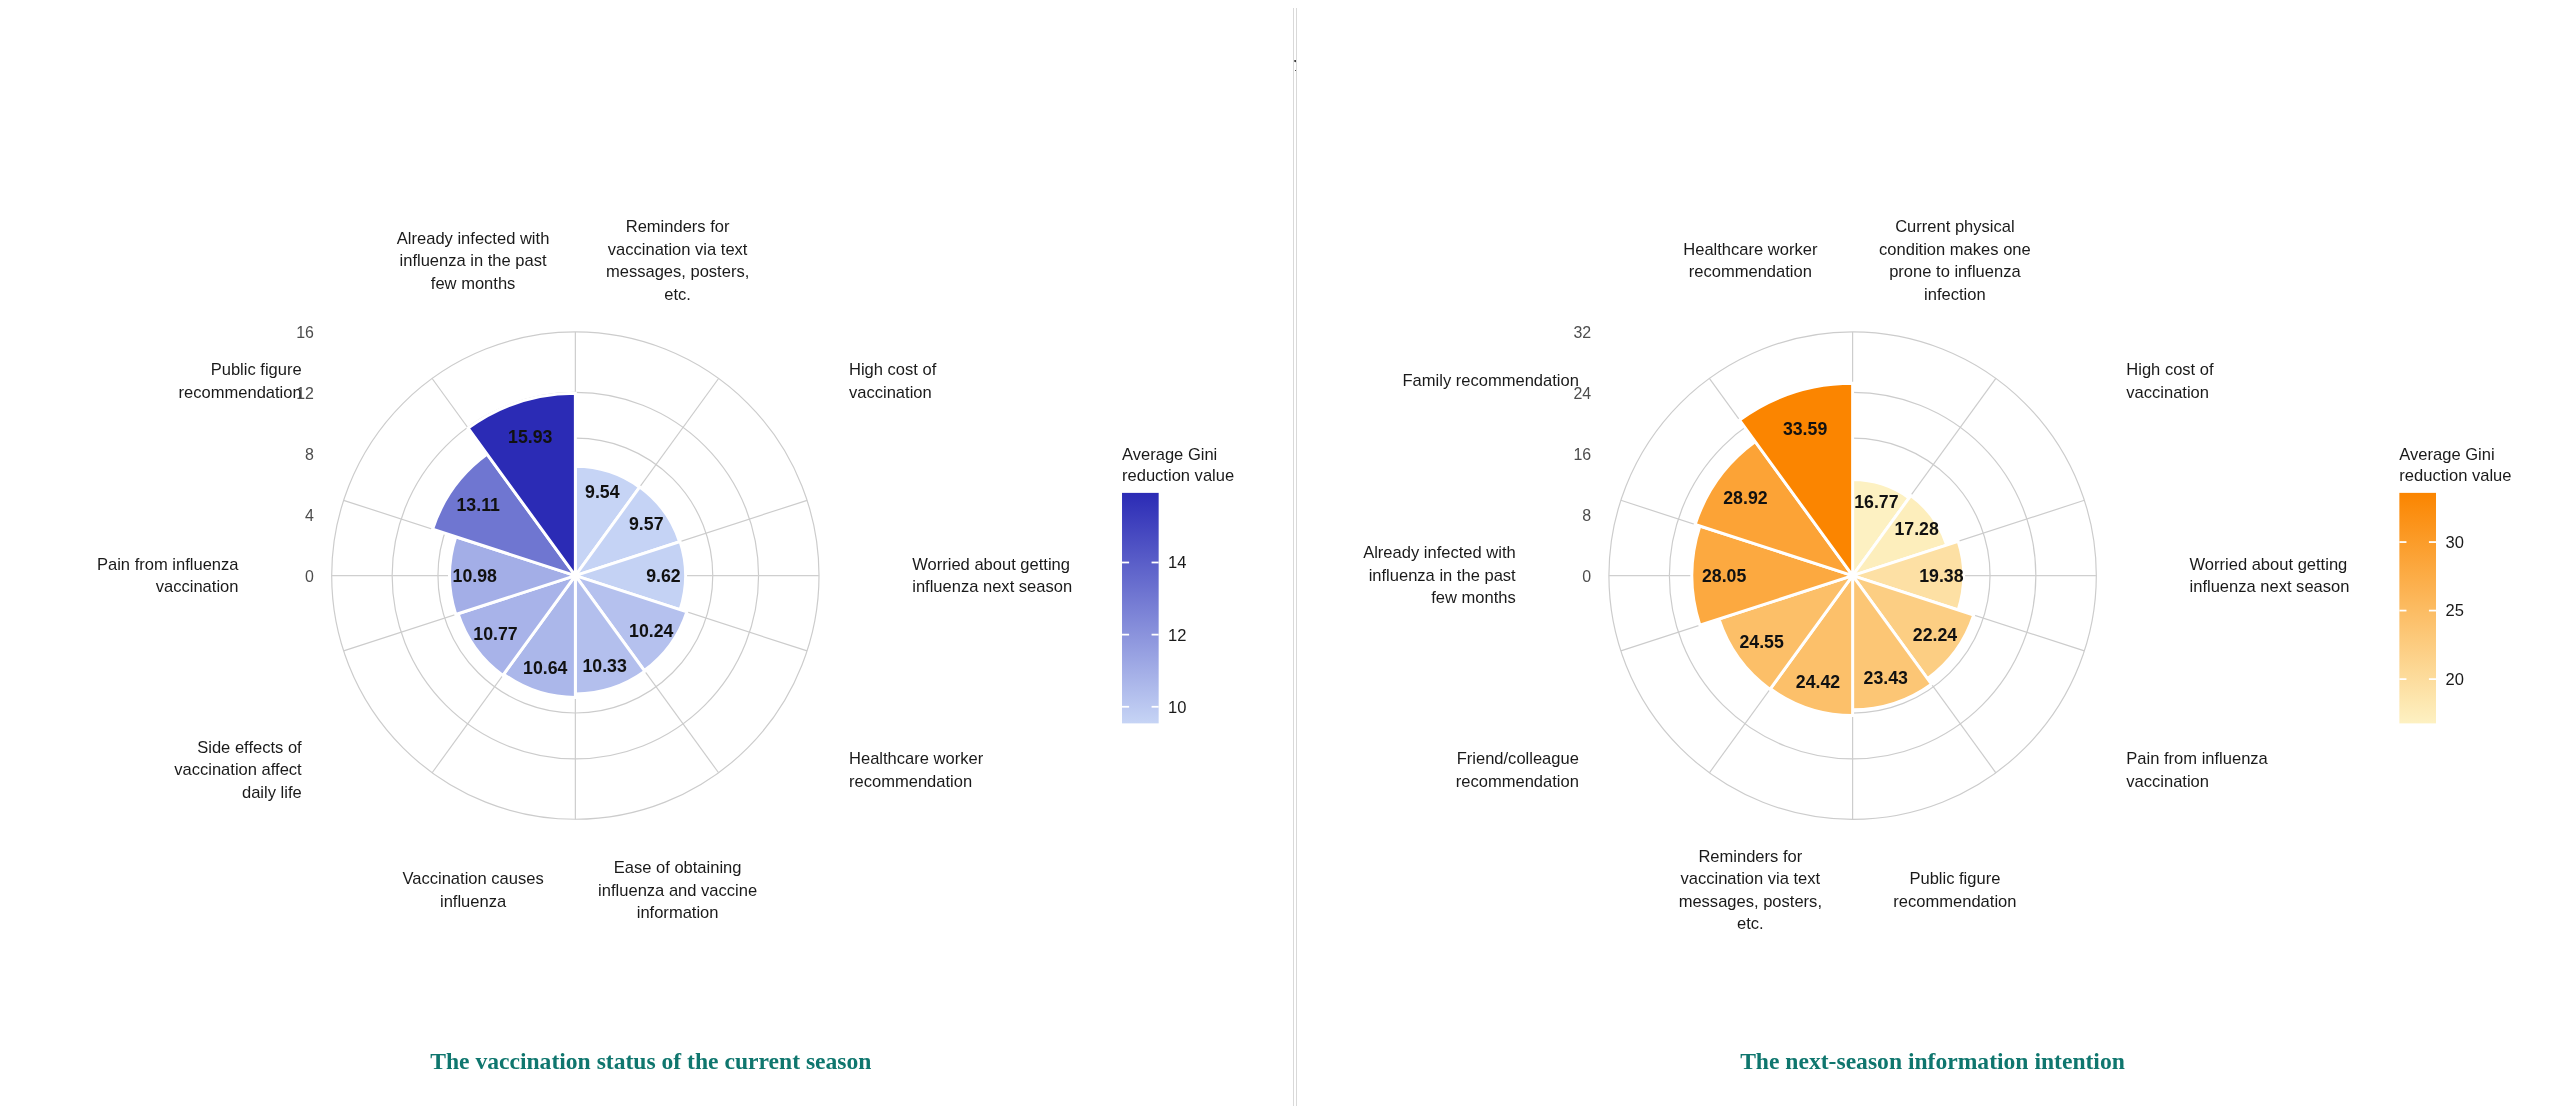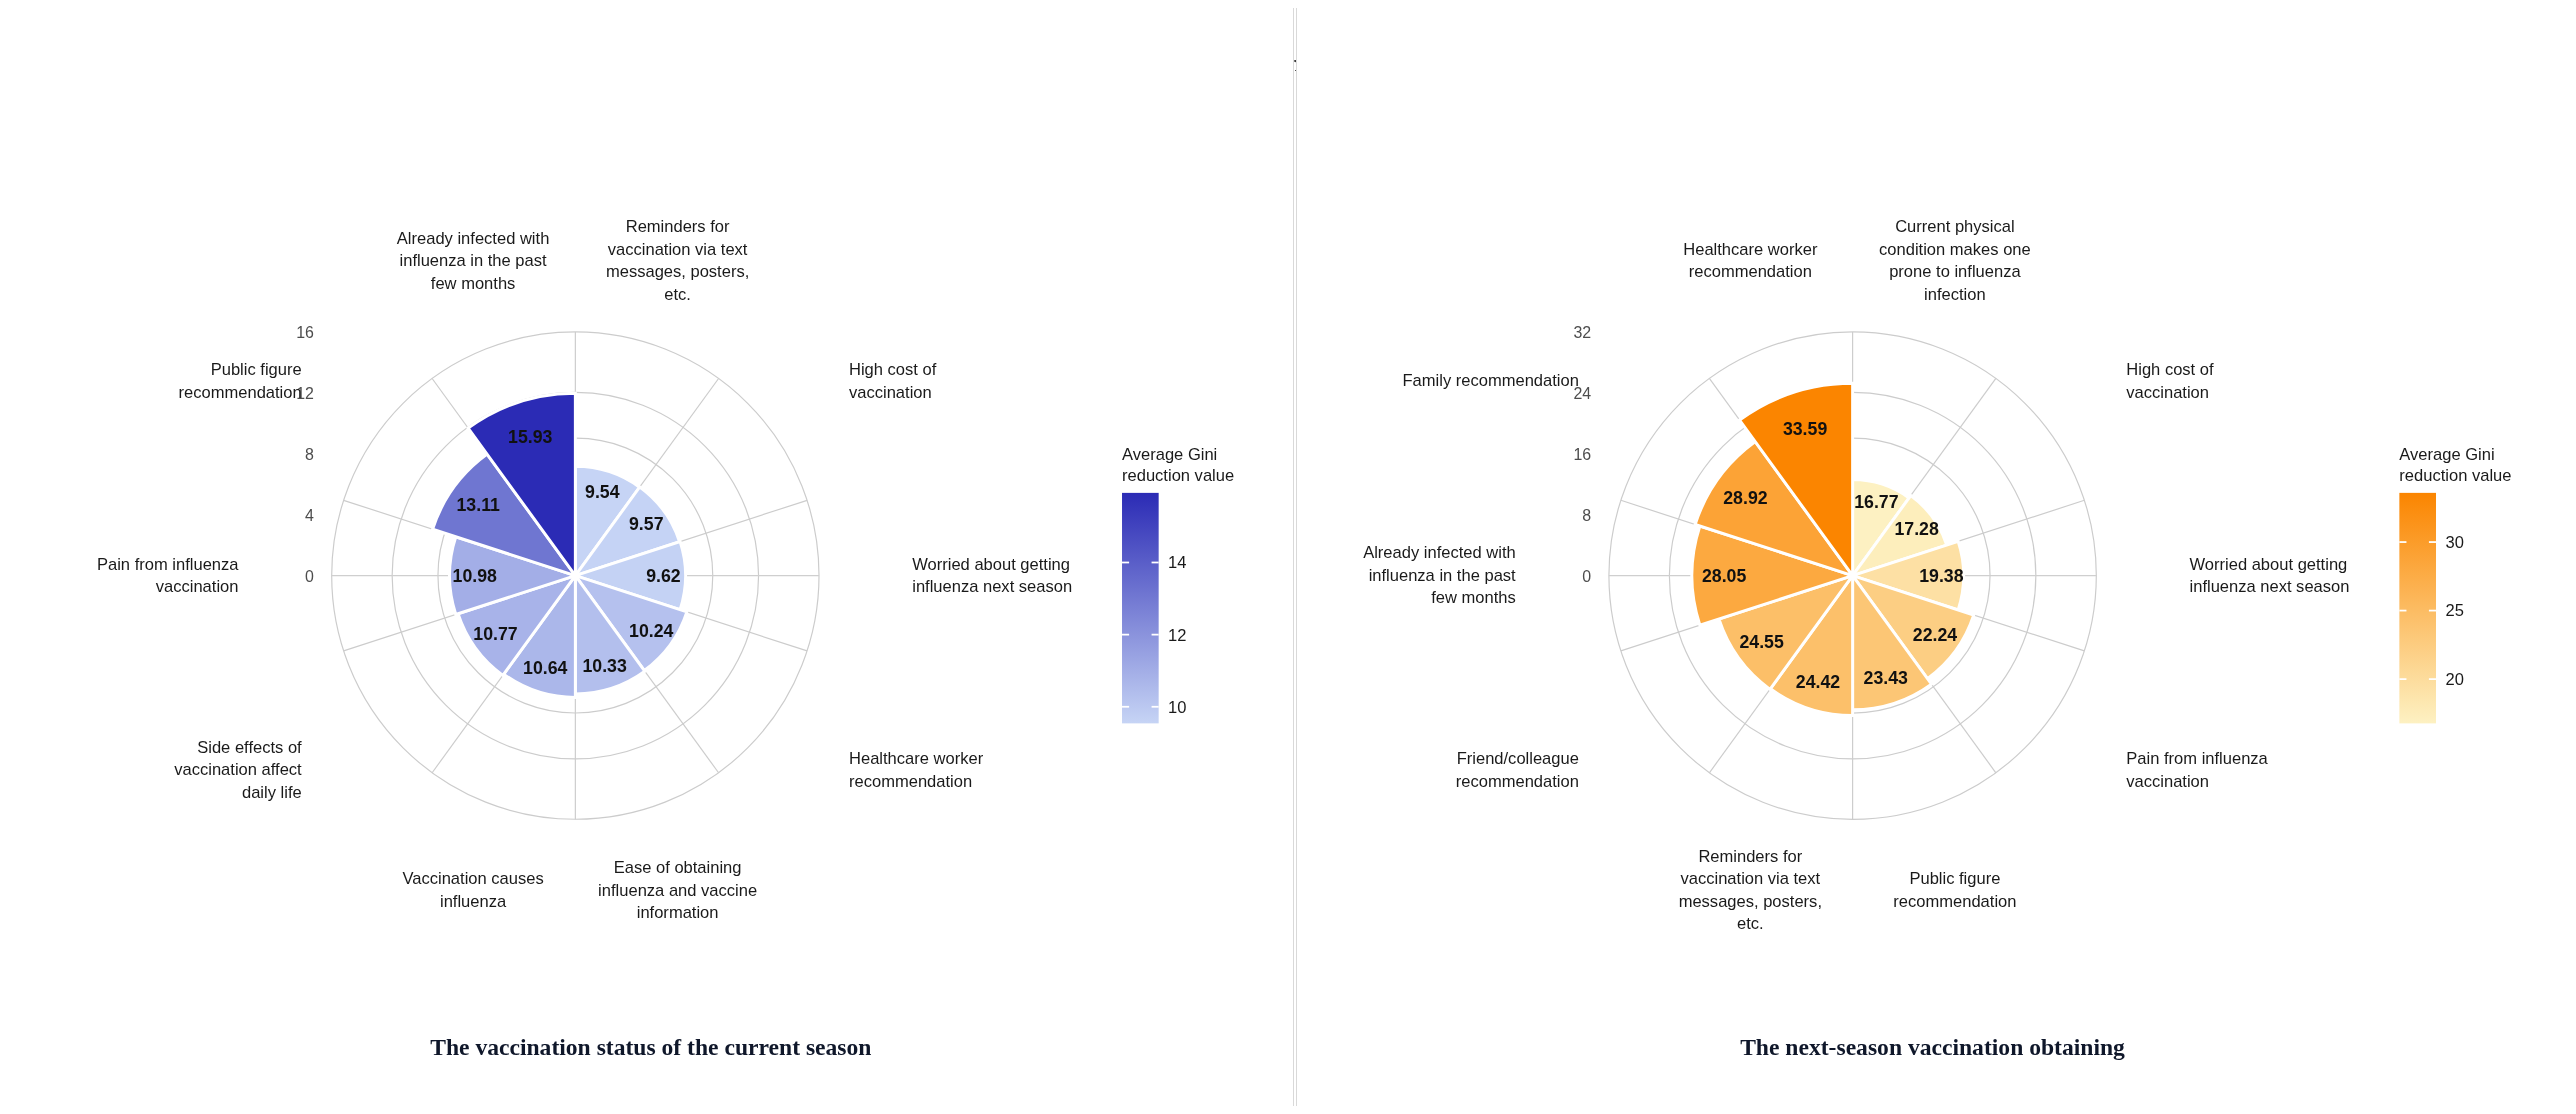--- a/index.html
+++ b/index.html
@@ -31,27 +31,27 @@
     text-align: center;
     font-family: "Liberation Serif", serif;
     font-weight: bold;
     font-size: 24px;
     color: #1a1a1a;
     letter-spacing: 0.1px;
   }
 
   .panel-caption {
     position: absolute;
-    bottom: 45px;
+    bottom: 31px;
     width: 100%;
     text-align: center;
     font-family: "Liberation Serif", serif;
     font-weight: bold;
     font-size: 23.6px;
-    color: #0f172a;
+    color: #0f766e;
   }
 
   .chart-svg { position: absolute; left: 0; top: 0; }
 
   .radial-tick {
     font-size: 27px;
     fill: #4d4d4d;
     font-family: "Liberation Sans", sans-serif;
     text-anchor: end;
   }
@@ -325,17 +325,17 @@
           <line x1="1915" y1="1135.1070154577883" x2="1927" y2="1135.1070154577883" class="cbar-notch"></line>
           <text x="1943" y="1145.1070154577883" class="cbar-tick">20</text>
         </g>
         <defs>
           <linearGradient id="svg-right-grad" x1="0" y1="0" x2="0" y2="1">
             <stop offset="0%" stop-color="#fb8500"></stop>
             <stop offset="100%" stop-color="#fdf1c2"></stop>
           </linearGradient>
         </defs>
       </svg>
-    <div class="panel-caption">The next-season vaccination obtaining</div>
+    <div class="panel-caption">The next-season information intention</div>
   </div>
 
 </div>
 
 
 </body></html>

